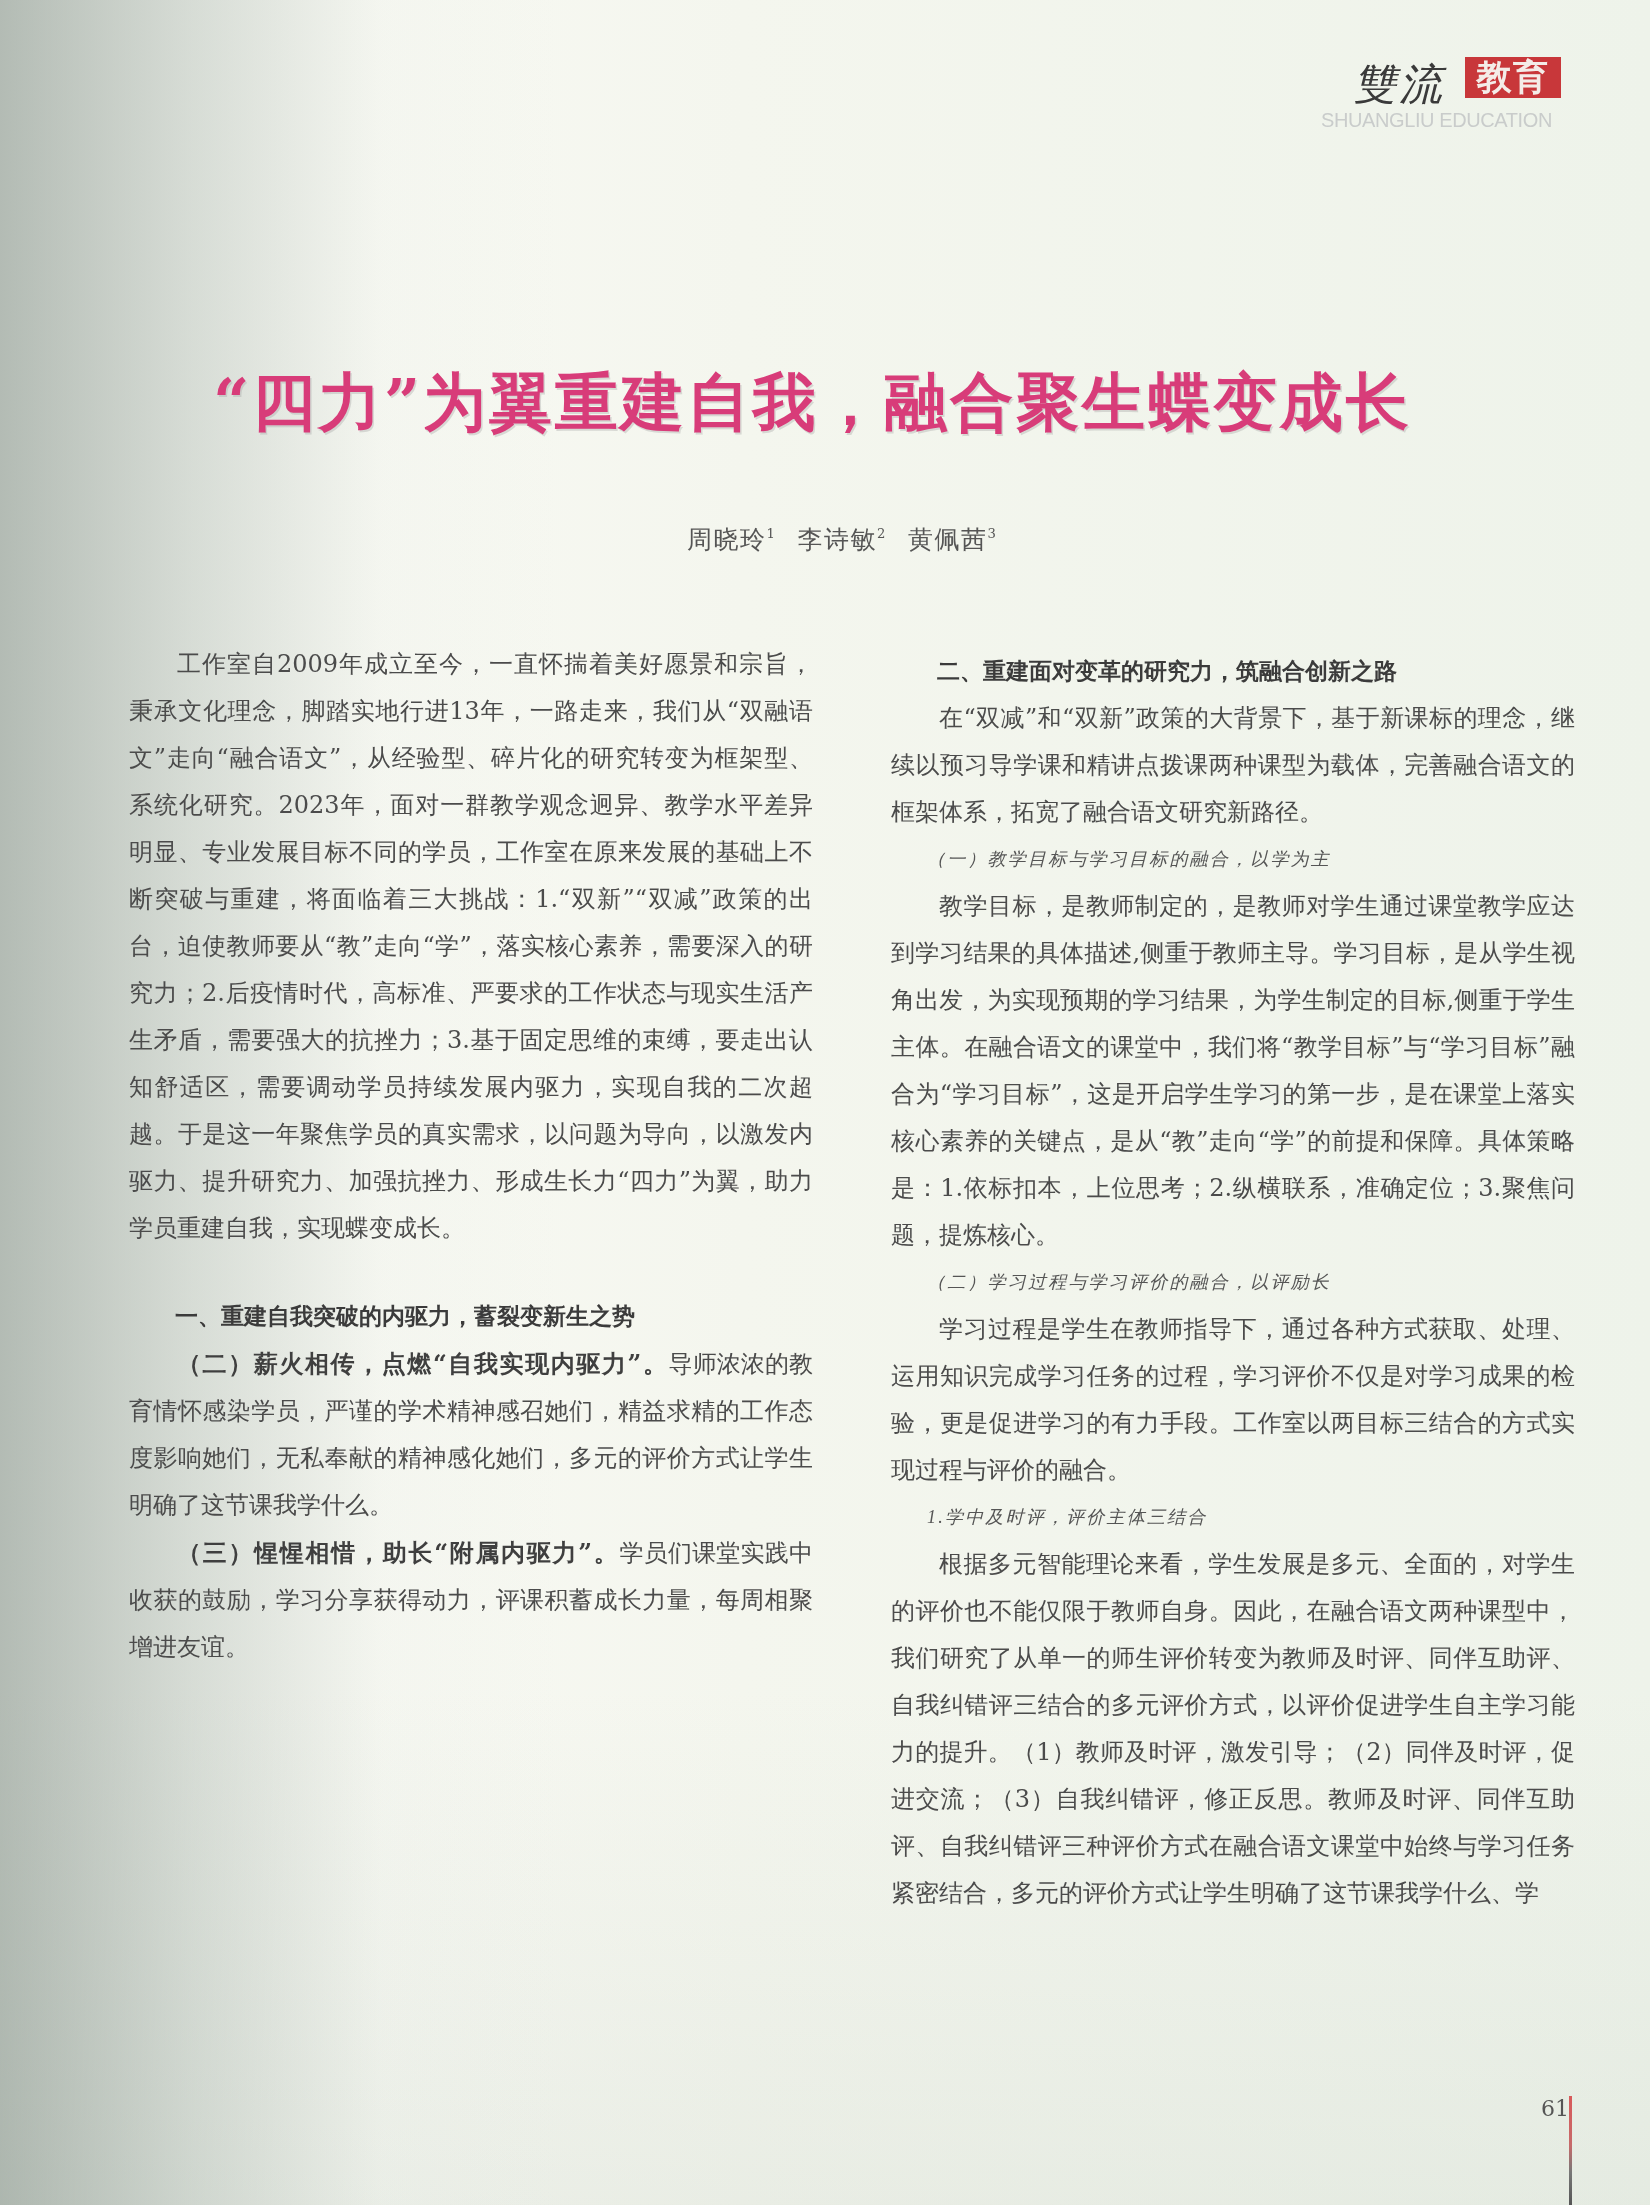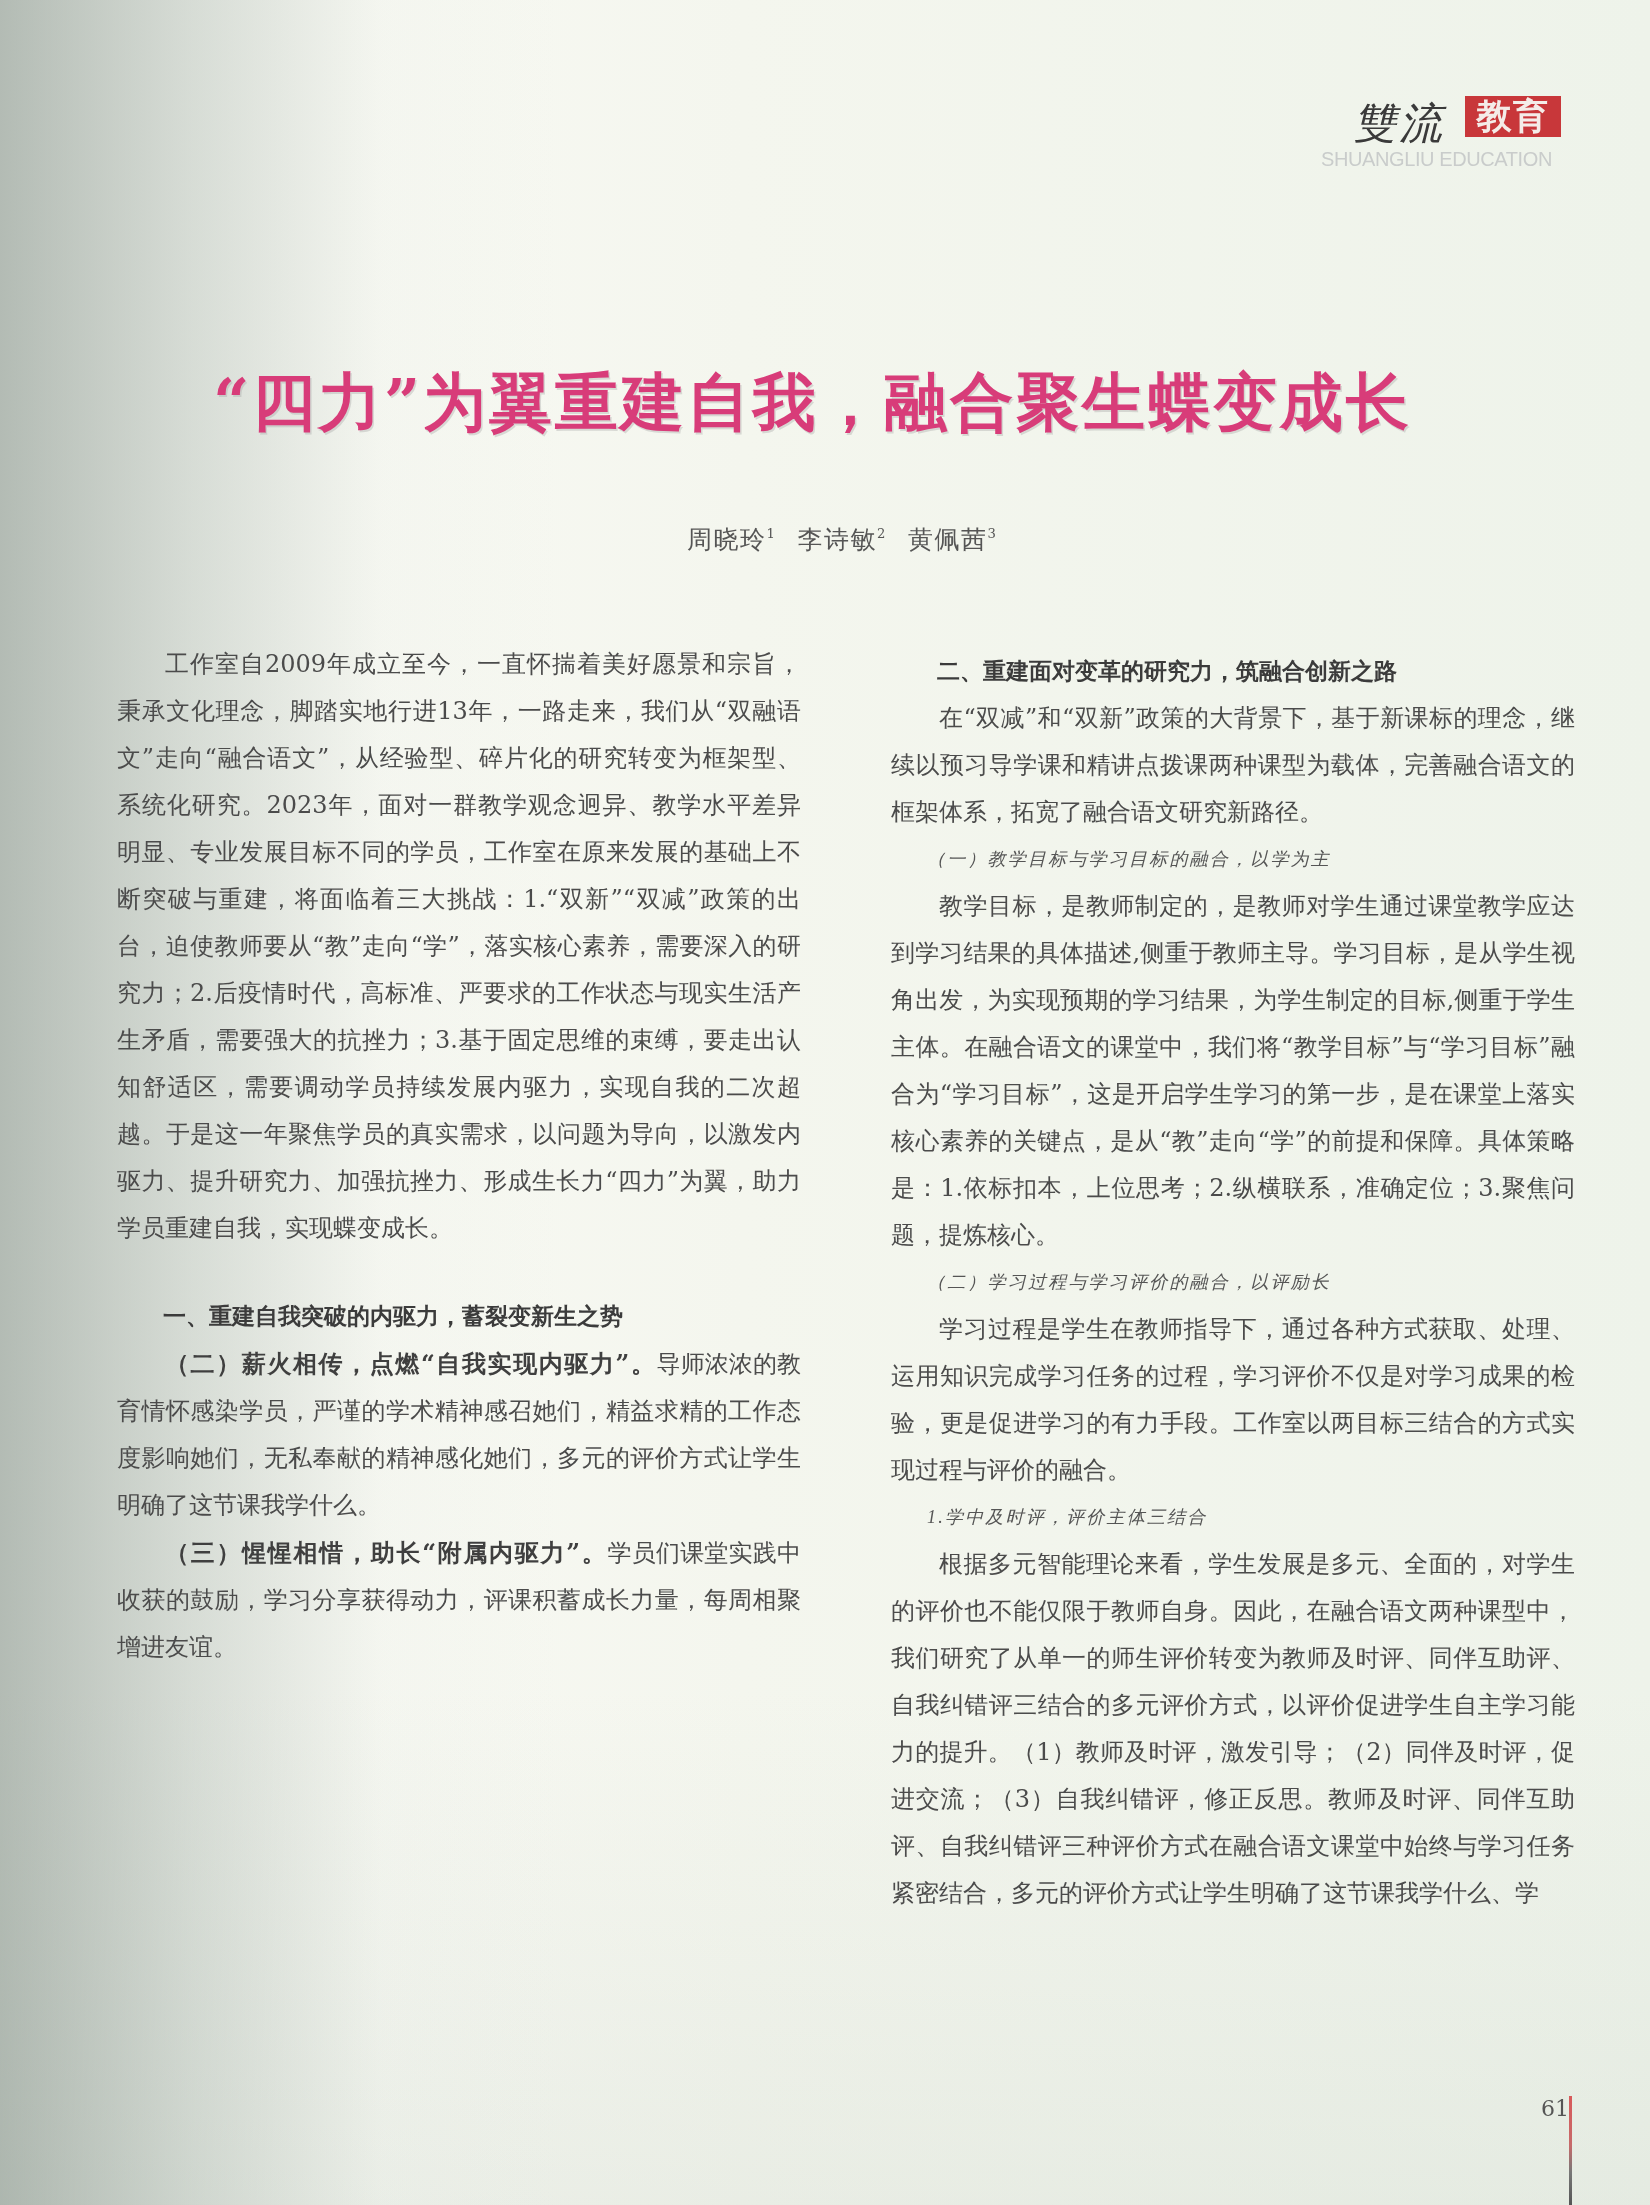--- a/index.html
+++ b/index.html
@@ -8,21 +8,21 @@
     font-family: "DejaVu Serif", "Liberation Serif", serif;
     background:
       linear-gradient(90deg, rgba(120,135,125,0.55) 0px, rgba(150,165,155,0.35) 191px, rgba(220,228,220,0.12) 382px, rgba(255,255,255,0) 559px),
       linear-gradient(180deg, rgba(255,255,255,0) 0px, rgba(255,255,255,0) 1691px, rgba(200,210,200,0.25) 2205px),
       linear-gradient(90deg, #fbfbf7 0%, #f4f6ee 45%, #eef3ea 100%);
     color: #4a4a4a;
   }
   .page { position: absolute; inset: 0; }
 
   
-  .logo { position: absolute; top: 50px; left: 1353px; width: 221px; height: 81px; margin-top: 39px; }
+  .logo { position: absolute; top: 50px; left: 1353px; width: 221px; height: 81px; }
   .logo-script {
     position: absolute; left: 0; top: 5.9px; font-size: 43px; color: #3a3a3a;
     font-family: "DejaVu Serif", serif; font-style: italic; letter-spacing: 2.9px;
   }
   .logo-box {
     position: absolute; left: 112px; top: 7.4px; width: 96px; height: 41px;
     background: #c8373a; color: #f4ece8; font-size: 35px; font-weight: bold;
     text-align: center; line-height: 41px; letter-spacing: 1.5px;
     font-family: "DejaVu Sans", sans-serif;
   }
@@ -41,21 +41,21 @@
   }
 
   .authors {
     position: absolute; top: 523px; left: 687px; font-size: 25px; color: #555;
     white-space: nowrap; letter-spacing: 1.5px;
   }
   .authors sup { font-size: 13.2px; vertical-align: 10.3px; margin-right: 13.2px; letter-spacing: 0; }
 
   
   .col { position: absolute; top: 641px; width: 684px; font-size: 24px; line-height: 47px; color: #4b4b4b; }
-  .col-left  { left: 117px; }
+  .col-left  { left: 129px; }
   .col-right { left: 891px; top: 648px; }
   .col p { margin: 0; text-align: justify; text-indent: 2em; }
   .h1 { font-family: "DejaVu Sans", sans-serif; font-weight: bold; font-size: 23px; color: #3b3b3b; text-indent: 2em; margin: 0; }
   .h2 { font-style: italic; font-size: 18px; color: #555; text-indent: 2em; margin: 0; letter-spacing: 2.2px; font-family: Liberation Serif, serif; }
   .lead { font-weight: bold; color: #3f3f3f; letter-spacing: 1.5px; }
   .gap-s { height: 41px; }
 
   
   .pagenum { position: absolute; top: 2096px; left: 1541px; font-size: 22px; color: #555; }
   .pagerule { position: absolute; top: 2096px; left: 1569px; width: 2.9px; height: 109px;

